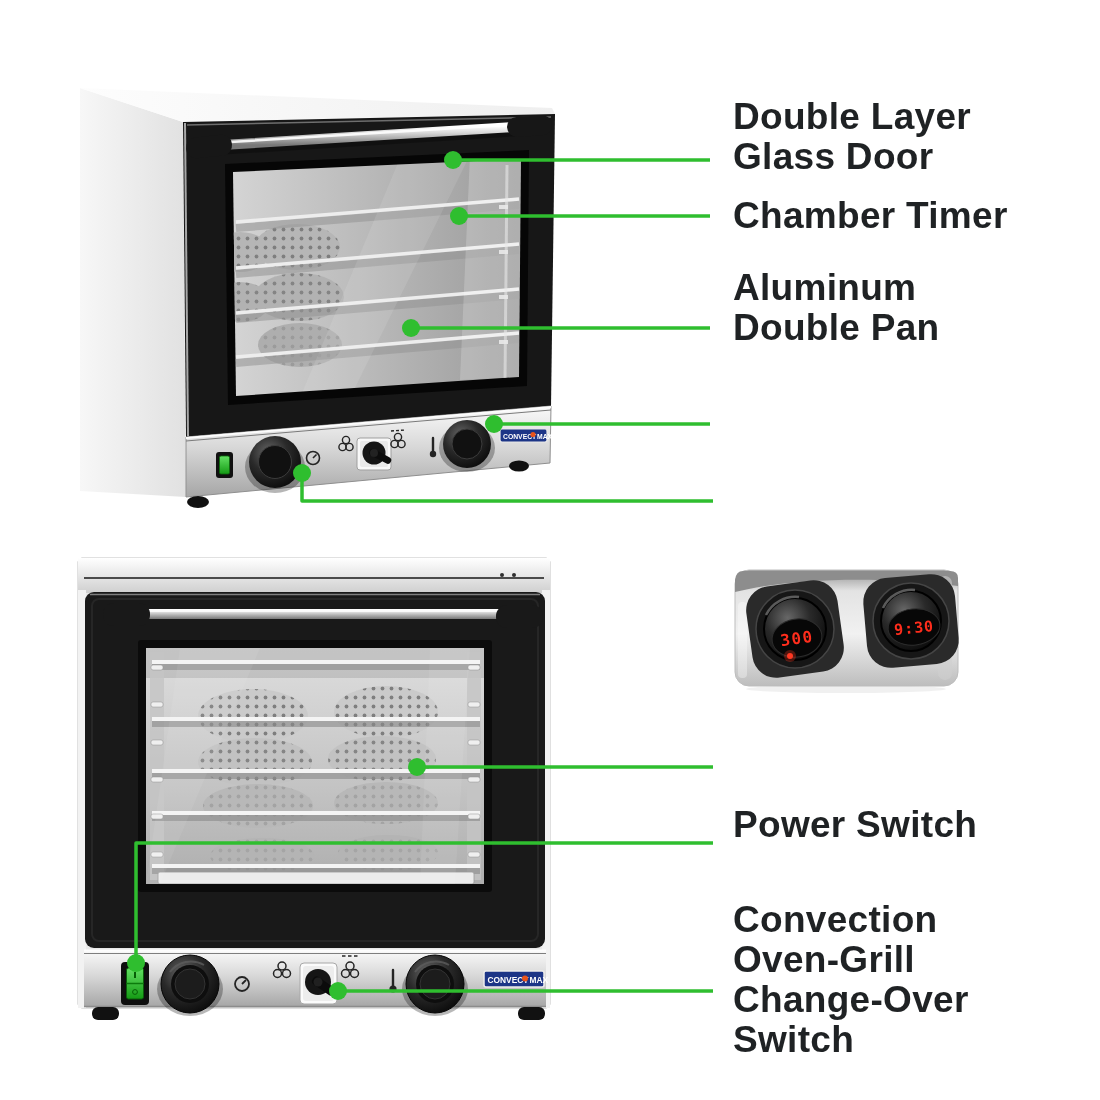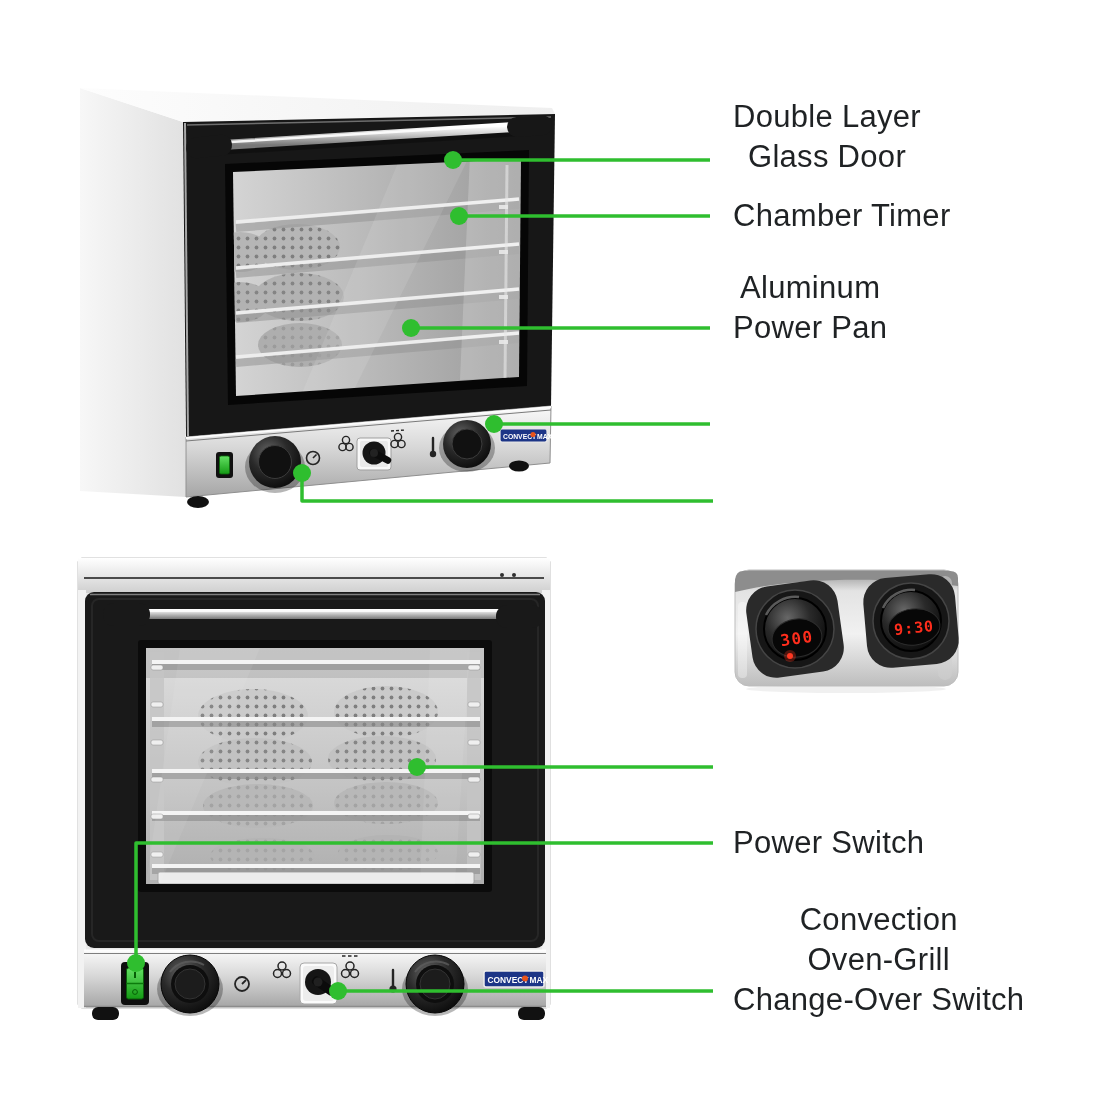--- a/index.html
+++ b/index.html
@@ -1,20 +1,20 @@
 <!DOCTYPE html>
 <html style="--accent: #2fbe2f; --led: #ff2d1c; --text: #1f2224; --badge-bg: #1c3587; --badge-dot: #e8541c;"><head>
 <meta charset="utf-8">
 <style>
   html,body{margin:0;padding:0;background:#ffffff;}
   #stage{position:relative;width:1100px;height:1100px;background:#fff;overflow:hidden;
          font-family:"Liberation Sans", sans-serif;}
   #scene{position:absolute;left:0;top:0;}
-  .label{position:absolute;left:733px;color:var(--text,#1f2224);font-size:31px;line-height:40px;
-         letter-spacing:.3px;white-space:pre-line;font-weight:400;text-align:center;}
+  .label{position:absolute;left:733px;color:var(--text,#1f2224);font-size:37px;line-height:40px;
+         letter-spacing:.3px;white-space:pre-line;font-weight:700;}
   .cline{stroke:var(--accent,#2fbe2f);stroke-width:3.5;fill:none;stroke-linejoin:round;}
   .cdot{fill:var(--accent,#2fbe2f);}
   .led{fill:var(--led,#ff2d1c);font-family:"DejaVu Sans Mono",monospace;font-weight:bold;}
   .badge-bg{fill:var(--badge-bg,#1c3587);}
   .badge-dot{fill:var(--badge-dot,#e8541c);}
   .badge-txt{fill:#ffffff;font-weight:bold;font-family:"Liberation Sans",sans-serif;}
   .icon{stroke:#242424;fill:none;}
 </style>
 </head>
 <body>
@@ -375,19 +375,19 @@
     <circle class="cdot" cx="417" cy="767" r="9"></circle>
     <circle class="cdot" cx="136" cy="963" r="9"></circle>
     <circle class="cdot" cx="338" cy="991" r="9"></circle>
   </g>
 </svg>
 
 <div class="label" style="top:97px">Double Layer
 Glass Door</div>
 <div class="label" style="top:196px">Chamber Timer</div>
 <div class="label" style="top:268px">Aluminum
-Power Pan</div>
-<div class="label" style="top:823px">Power Switch</div>
+Double Pan</div>
+<div class="label" style="top:805px">Power Switch</div>
 <div class="label" style="top:900px">Convection
 Oven-Grill
 Change-Over Switch</div>
 
 </div>
 
 </body></html>

